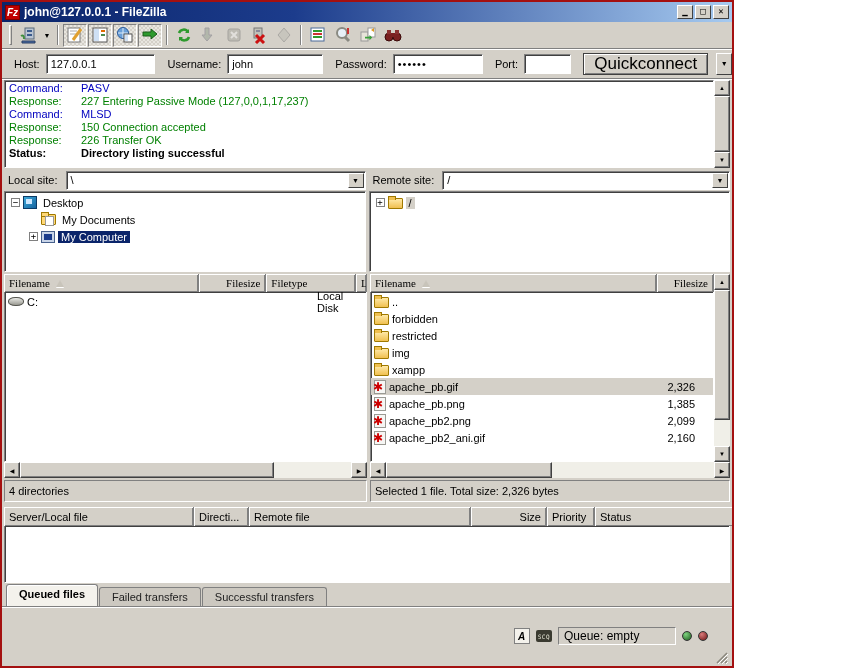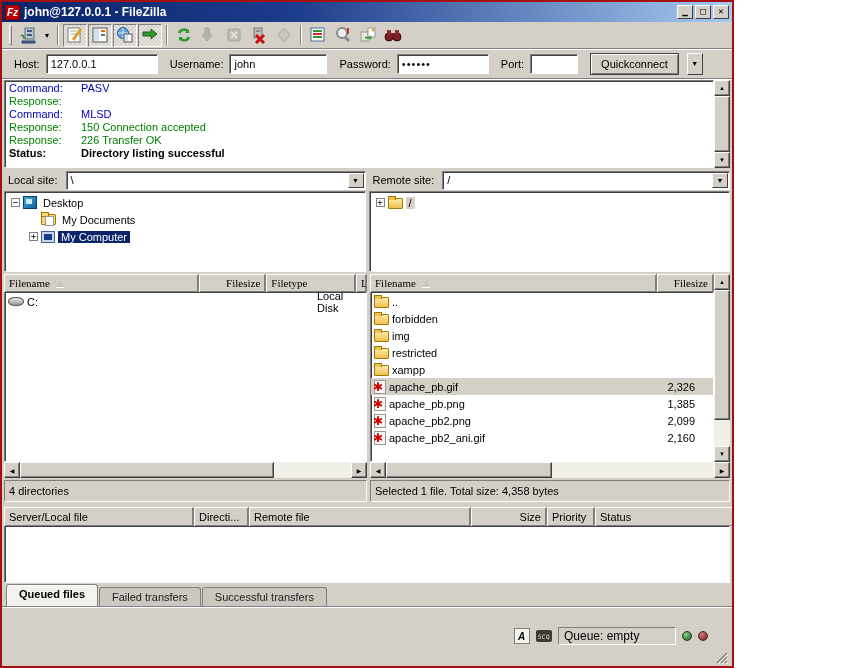--- a/index.html
+++ b/index.html
@@ -36,21 +36,21 @@
   .tb-btn svg { display:block; }
   .tb-drop { width:12px; height:23px; display:flex; align-items:center; justify-content:center; font-size:7px; }
 
   
   .qcbar { height:30px; flex:0 0 30px; display:flex; align-items:center; padding-left:12px; gap:6px;
            border-bottom:1px solid #808080; box-shadow:0 1px 0 #ffffff; }
   .qc-label { font-size:11px; margin-left:6px; }
   .qc-field { height:20px; background:#fff; border:1px solid; border-color:#808080 #fff #fff #808080;
               box-shadow:inset 1px 1px 0 #404040; padding:3px 4px 0 4px; font-size:11px; }
   .qc-btn { height:22px; padding:0 10px; background:#d4d0c8; border:1px solid #404040;
-            box-shadow:inset 1px 1px 0 #fff, inset -1px -1px 0 #808080; font-size:11px; }
+            box-shadow:inset 1px 1px 0 #fff, inset -1px -1px 0 #808080; font-size:17px; }
   .qc-drop { width:16px; height:22px; background:#d4d0c8; border:1px solid; border-color:#fff #404040 #404040 #fff;
              display:flex; align-items:center; justify-content:center; font-size:7px; margin-left:2px;}
 
   
   .log-wrap { height:88px; flex:0 0 88px; display:flex; margin:1px 2px 2px 2px; }
   .log { flex:1; background:#fff; border:1px solid; border-color:#808080 #fff #fff #808080;
          box-shadow:inset 1px 1px 0 #404040; overflow:hidden; padding:1px 0 0 4px; }
   .log-line { display:flex; height:13px; line-height:13px; font-size:11px; }
   .log-label { width:72px; flex:0 0 72px; }
   .log-line.command .log-label, .log-line.command .log-text { color:#0000bf; }
@@ -323,20 +323,21 @@
   </div>
 
   <div class="log-wrap">
     <div class="log">
       <div class="log-line command">
           <span class="log-label">Command:</span>
           <span class="log-text">PASV</span>
         </div>
       <div class="log-line response">
           <span class="log-label">Response:</span>
+          <span class="log-text">227 Entering Passive Mode (127,0,0,1,17,237)</span>
         </div>
       <div class="log-line command">
           <span class="log-label">Command:</span>
           <span class="log-text">MLSD</span>
         </div>
       <div class="log-line response">
           <span class="log-label">Response:</span>
           <span class="log-text">150 Connection accepted</span>
         </div>
       <div class="log-line response">
@@ -461,28 +462,28 @@
             <div class="frow">
                 <span class="name">
                   <span class="ic ic-folder"></span>
                   <span>forbidden</span>
                 </span>
                 <span class="size" style="width:96px"></span>
               </div>
             <div class="frow">
                 <span class="name">
                   <span class="ic ic-folder"></span>
+                  <span>restricted</span>
+                </span>
+                <span class="size" style="width:96px"></span>
+              </div>
+            <div class="frow">
+                <span class="name">
+                  <span class="ic ic-folder"></span>
                   <span>img</span>
-                </span>
-                <span class="size" style="width:96px"></span>
-              </div>
-            <div class="frow">
-                <span class="name">
-                  <span class="ic ic-folder"></span>
-                  <span>restricted</span>
                 </span>
                 <span class="size" style="width:96px"></span>
               </div>
             <div class="frow">
                 <span class="name">
                   <span class="ic ic-folder"></span>
                   <span>xampp</span>
                 </span>
                 <span class="size" style="width:96px"></span>
               </div>
@@ -523,21 +524,21 @@
           <div class="sb-btn">▼</div>
         </div>
       </div>
       <div class="sb-h">
         <div class="sb-btn">◀</div>
         <div class="sb-thumb-h" style="width:46%"></div>
         <div class="sb-fill"></div>
         <div class="sb-btn">▶</div>
       </div>
       <div class="pane-status">
-          <span>Selected 1 file. Total size: 4,358 bytes</span>
+          <span>Selected 1 file. Total size: 2,326 bytes</span>
         </div>
     </div>
   </div>
 
   <div class="splitter"></div>
 
   <div class="queue-hdr">
     <div class="hcell">
         <span>Server/Local file</span>
       </div>

